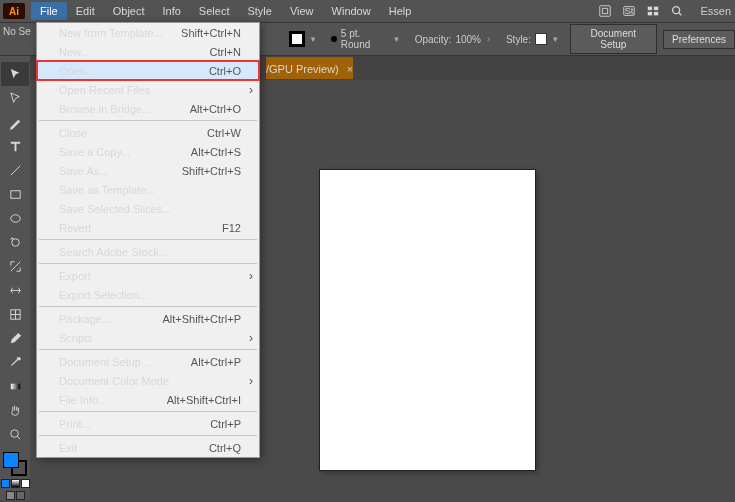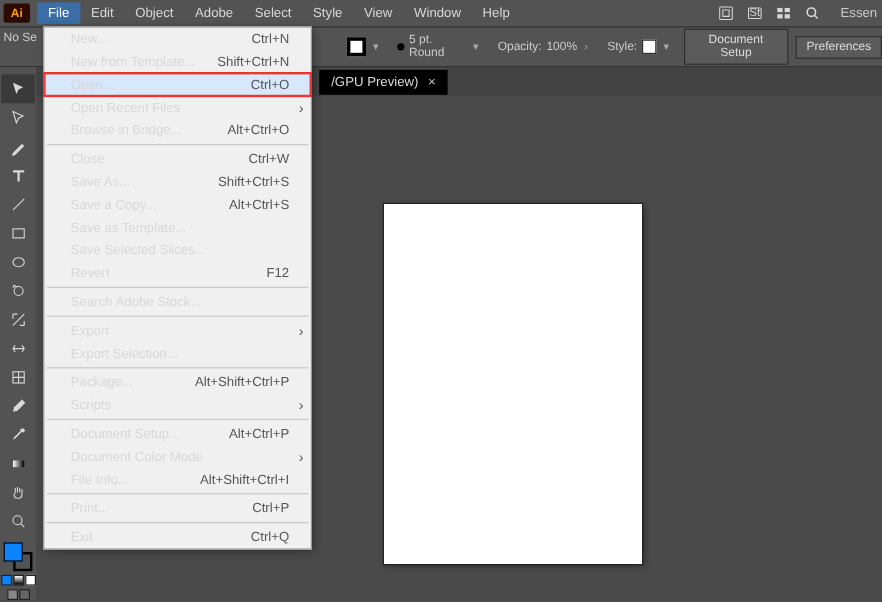--- a/index.html
+++ b/index.html
@@ -13,21 +13,21 @@
 .mb-icon svg{width:14px;height:14px}
 .essen{color:#ccc;font-size:11px;padding-left:8px}
 .controlbar{height:34px;background:#535353;border-top:1px solid #333;border-bottom:1px solid #333;display:flex;align-items:center;padding-left:36px;gap:6px}
 .ctrl-seg{display:flex;align-items:center;gap:4px;padding:0 4px}
 .ctrl-swatch{width:18px;height:18px;background:#fff;border:1px solid #222}
 .ctrl-dot{width:6px;height:6px;border-radius:50%;background:#000}
 .ctrl-label{font-size:10px;color:#ccc}
 .ctrl-small{width:12px;height:12px;background:#fff;border:1px solid #333}
 .ctrl-btn{background:#5b5b5b;border:1px solid #2f2f2f;padding:3px 8px;font-size:10px;color:#ddd}
 .tabbar{height:24px;background:#434343;display:flex;align-items:center;padding-left:36px}
-.doc-tab{background:#000000;height:22px;display:flex;align-items:center;padding:0 10px;gap:8px;border-top:1px solid #666}
+.doc-tab{background:#a16207;height:22px;display:flex;align-items:center;padding:0 0;gap:8px;border-top:1px solid #666}
 .tab-close{font-size:11px;color:#ccc}
 .toolpanel{position:absolute;left:0;top:56px;width:30px;background:#535353;display:flex;flex-direction:column;align-items:center;padding-top:6px;gap:0}
 .tool{width:28px;height:24px;display:flex;align-items:center;justify-content:center;color:#d8d8d8;position:relative}
 .tool svg{width:15px;height:15px}
 .tool.selected{background:#3a3a3a}
 .fillstroke{width:24px;height:24px;position:relative;margin-top:6px}
 .fs-fill{position:absolute;left:0;top:0;width:16px;height:16px;background:#0a84ff;border:1px solid #000}
 .fs-stroke{position:absolute;right:0;bottom:0;width:16px;height:16px;background:#535353;border:2px solid #000}
 .mini-row{display:flex;gap:1px;margin-top:3px}
 .mini-sw{width:9px;height:9px;border:1px solid #222}
@@ -44,21 +44,21 @@
 .chev{font-size:9px;color:#aaa;padding:0 2px}
 </style>
 </head>
 <body>
 
 <div class="menubar">
   <div class="ai-badge">Ai</div>
   <div class="menu-item active">File</div>
   <div class="menu-item">Edit</div>
   <div class="menu-item">Object</div>
-  <div class="menu-item">Adobe</div>
+  <div class="menu-item">Info</div>
   <div class="menu-item">Select</div>
   <div class="menu-item">Style</div>
   <div class="menu-item">View</div>
   <div class="menu-item">Window</div>
   <div class="menu-item">Help</div>
   <div class="menubar-right">
     <div class="mb-icon">
         <svg viewBox="0 0 16 16" fill="none" stroke="currentColor">
           <rect x="2" y="2" width="12" height="12" rx="1"></rect>
           <path d="M5 5h6v6H5z"></path>
@@ -226,52 +226,52 @@
     <div class="mini-sw" style="background:#666"></div>
   </div>
 </div>
 
 <div class="canvas-area">
   <div class="artboard"></div>
 </div>
 
 <div class="dropdown" id="dd">
     <div class="dd-row">
+      <span>New from Template...</span>
+      <span class="dd-shortcut">Shift+Ctrl+N</span>
+    </div>
+    <div class="dd-row">
       <span>New...</span>
       <span class="dd-shortcut">Ctrl+N</span>
-    </div>
-    <div class="dd-row">
-      <span>New from Template...</span>
-      <span class="dd-shortcut">Shift+Ctrl+N</span>
     </div>
     <div class="dd-row highlight">
       <span>Open...</span>
       <span class="dd-shortcut">Ctrl+O</span>
     </div>
     <div class="dd-row dd-sub">
       <span>Open Recent Files</span>
     </div>
     <div class="dd-row">
       <span>Browse in Bridge...</span>
       <span class="dd-shortcut">Alt+Ctrl+O</span>
     </div>
     <div class="dd-sep"></div>
     <div class="dd-row">
       <span>Close</span>
       <span class="dd-shortcut">Ctrl+W</span>
     </div>
     <div class="dd-row">
+      <span>Save a Copy...</span>
+      <span class="dd-shortcut">Alt+Ctrl+S</span>
+    </div>
+    <div class="dd-row">
       <span>Save As...</span>
       <span class="dd-shortcut">Shift+Ctrl+S</span>
     </div>
     <div class="dd-row">
-      <span>Save a Copy...</span>
-      <span class="dd-shortcut">Alt+Ctrl+S</span>
-    </div>
-    <div class="dd-row">
       <span>Save as Template...</span>
     </div>
     <div class="dd-row">
       <span>Save Selected Slices...</span>
     </div>
     <div class="dd-row">
       <span>Revert</span>
       <span class="dd-shortcut">F12</span>
     </div>
     <div class="dd-sep"></div>

